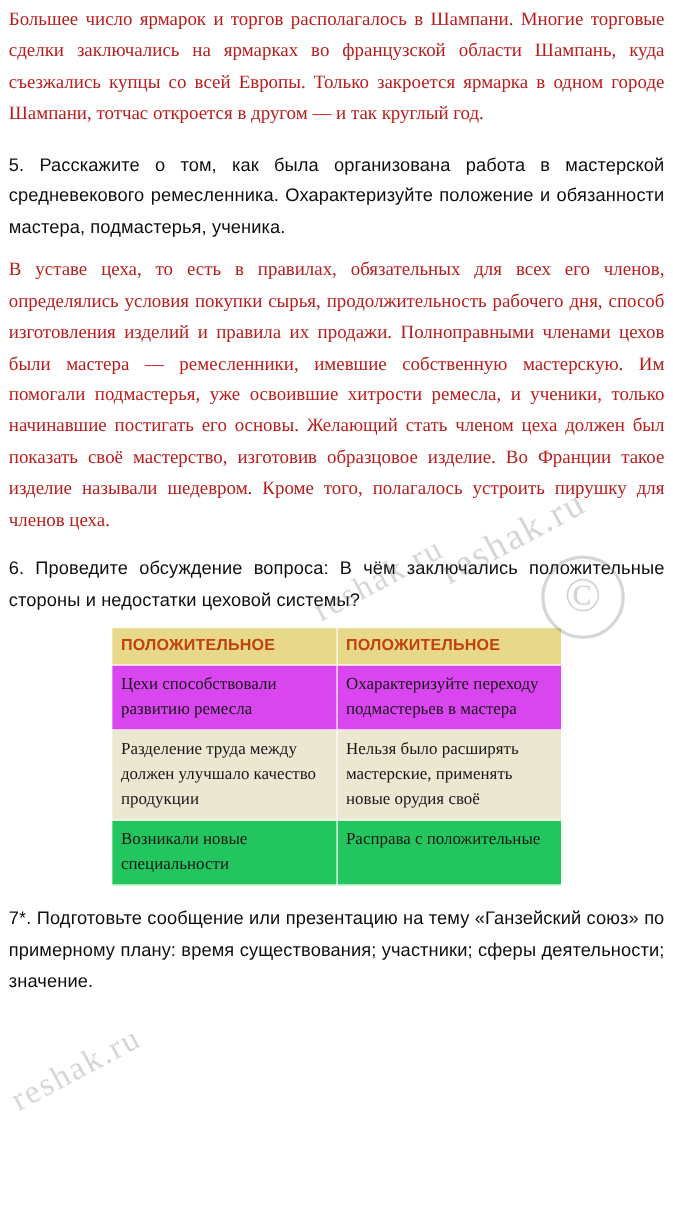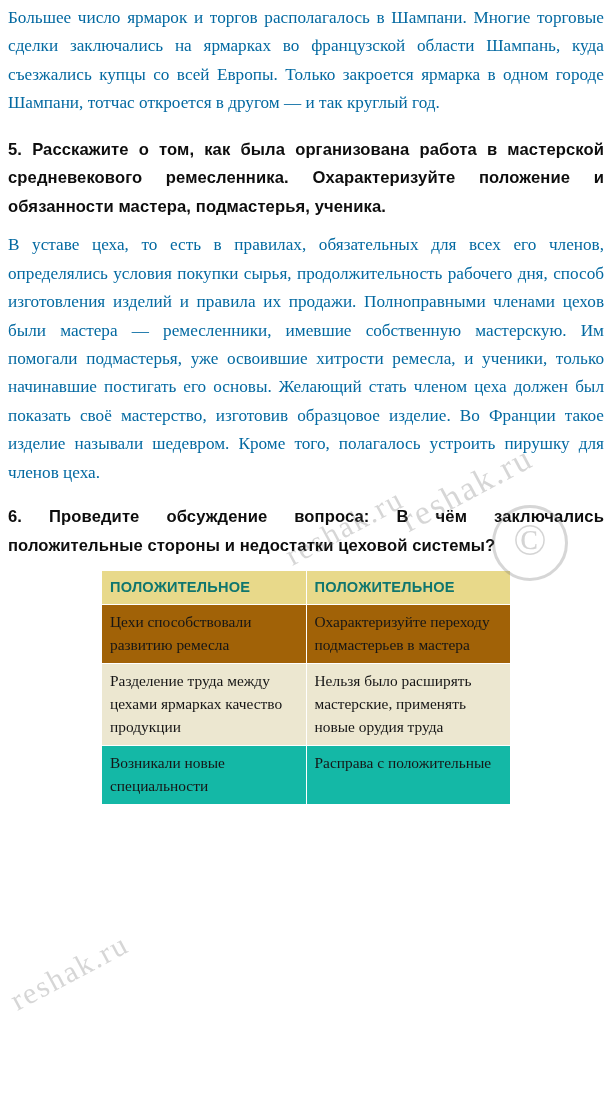--- a/index.html
+++ b/index.html
@@ -22,30 +22,30 @@
     box-sizing: border-box;
     padding: 4px 8px 0 8px;
   }
   p.body-text {
     margin: 0 0 0 0;
     font-size: 17.2px;
     line-height: 28.4px;
     text-align: justify;
     text-justify: inter-word;
     font-family: "Liberation Serif", serif;
-    color: #0369a1;
+    color: #b91c1c;
   }
   p.body-text:last-line {
     text-align: left;
   }
   .q-heading {
     margin: 18px 0 10px 0;
     font-size: 16.6px;
     line-height: 28.6px;
-    font-weight: bold;
+    font-weight: normal;
     text-align: justify;
     font-family: "Liberation Sans", sans-serif;
     color: #0d0d0d;
     letter-spacing: 0.1px;
   }
   .q-heading.tight {
     margin-top: 16px;
   }
 
   
@@ -57,42 +57,42 @@
   table.pros-cons {
     border-collapse: collapse;
     width: 410px;
     font-family: "Liberation Serif", serif;
     font-size: 15.4px;
     line-height: 23px;
     table-layout: fixed;
   }
   table.pros-cons th {
     background: #e8d98a;
-    color: #0f766e;
+    color: #c2410c;
     font-family: "Liberation Sans", sans-serif;
     font-weight: bold;
     font-size: 14.6px;
     letter-spacing: 0.2px;
     text-align: left;
     padding: 5px 8px 5px 8px;
     border: 1px solid #ffffff;
     vertical-align: middle;
   }
   table.pros-cons td {
-    background: #a16207;
+    background: #d946ef;
     padding: 5px 8px 7px 8px;
     border: 1px solid #ffffff;
     vertical-align: top;
     color: #161616;
   }
   table.pros-cons tr.alt td {
     background: #ece7d0;
   }
   table.pros-cons tr.light td {
-    background: #14b8a6;
+    background: #22c55e;
   }
 
   
   .wm {
     position: absolute;
     pointer-events: none;
     user-select: none;
     color: rgba(120,120,120,0.30);
     font-family: "Liberation Serif", serif;
     font-size: 34px;
@@ -140,31 +140,32 @@
           <th>ПОЛОЖИТЕЛЬНОЕ</th>
           <th>ПОЛОЖИТЕЛЬНОЕ</th>
         </tr>
       </thead>
       <tbody>
         <tr>
           <td>Цехи способствовали развитию ремесла</td>
           <td>Охарактеризуйте переходу подмастерьев в мастера</td>
         </tr>
         <tr class="alt">
-          <td>Разделение труда между цехами ярмарках качество продукции</td>
-          <td>Нельзя было расширять мастерские, применять новые орудия труда</td>
+          <td>Разделение труда между должен улучшало качество продукции</td>
+          <td>Нельзя было расширять мастерские, применять новые орудия своё</td>
         </tr>
         <tr class="light">
           <td>Возникали новые специальности</td>
           <td>Расправа с положительные</td>
         </tr>
       </tbody>
     </table>
   </div>
 
+  <div class="q-heading tight">7*. Подготовьте сообщение или презентацию на тему «Ганзейский союз» по примерному плану: время существования; участники; сферы деятельности; значение.</div>
 
 
   <div class="wm wm-1">reshak.ru</div>
   <div class="wm wm-2">reshak.ru</div>
   <div class="wm wm-3">reshak.ru</div>
   <div class="wm-circle">©</div>
 
 </div>
 
 </body></html>

